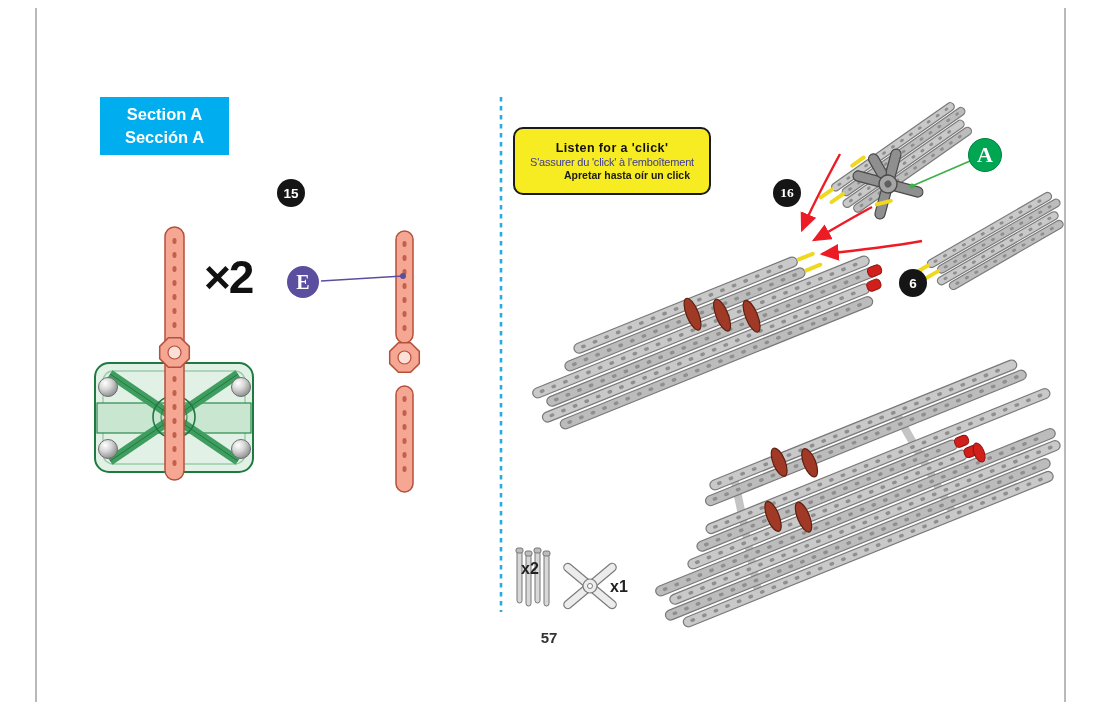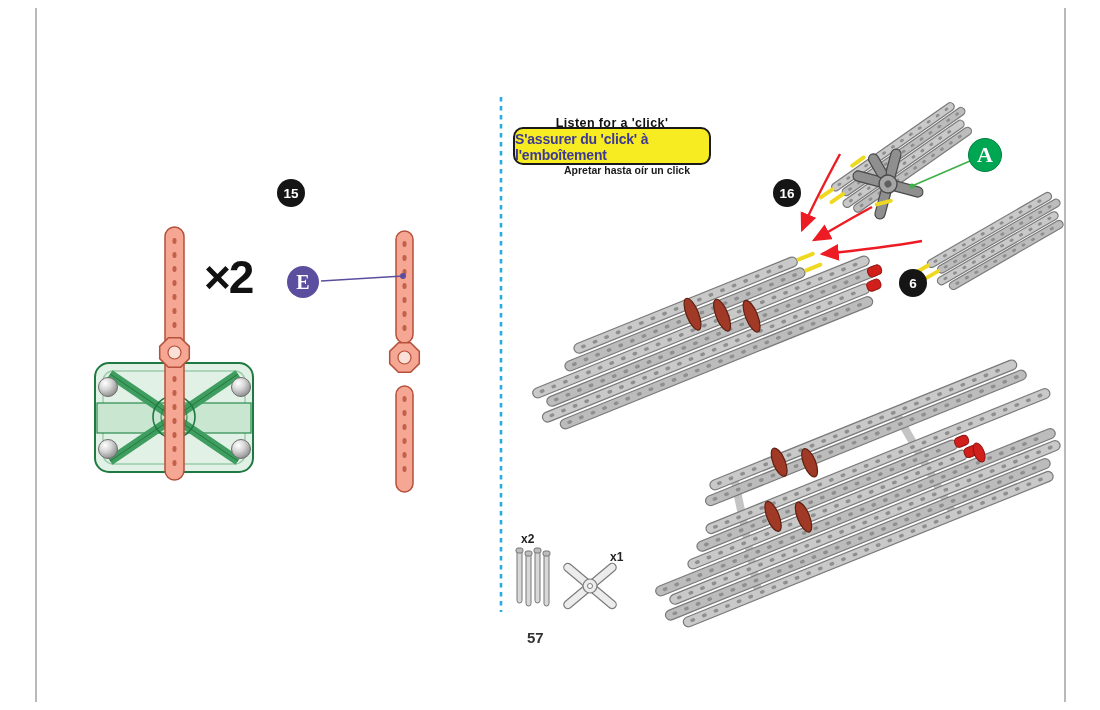--- a/index.html
+++ b/index.html
@@ -8,42 +8,42 @@
   .abs { position:absolute; }
   .trim { position:absolute; top:8px; width:1.5px; height:694px; background:#b9b9b9; }
 
   .section-label { position:absolute; left:100px; top:97px; width:129px; height:58px;
     background:#00AEEF; color:#fff; font-weight:bold; font-size:16.5px;
     display:flex; flex-direction:column; align-items:center; justify-content:center; line-height:1.4; }
 
   .badge { position:absolute; width:28px; height:28px; border-radius:50%; background:#151515;
     color:#fff; font-weight:bold; font-size:13.5px; display:flex; align-items:center; justify-content:center; }
   .badge15 { left:277px; top:179px;text-align:center; }
-  .badge16 { left:773px; top:179px; }
+  .badge16 { left:773px; top:179px;font-family:Liberation Serif, serif; }
   .badge17 { left:899px; top:269px; }
 
   .qty { position:absolute; left:204px; top:250px; font-size:46px; font-weight:bold; color:#111; letter-spacing:-2px; }
 
   .lbadge { position:absolute; border-radius:50%; color:#fff; font-family:"Liberation Serif", serif;
     font-weight:bold; display:flex; align-items:center; justify-content:center; }
   .ebadge { left:287px; top:266px; width:32px; height:32px; background:#5C4E9E; font-size:20px; }
   .abadge { left:968px; top:138px; width:34px; height:34px; background:#00A651; font-size:22px; border:1.5px solid #00813f; }
 
-  .callout { position:absolute; left:513px; top:127px; width:198px; height:38px; background:#F7EB22;
+  .callout { position:absolute; left:513px; top:127px; width:198px; height:68px; background:#F7EB22;
     border:2.2px solid #1a1a1a; border-radius:10px; display:flex; flex-direction:column;
-    align-items:center; justify-content:center; gap:1px; }
+    align-items:center; justify-content:center; gap:1px;text-align:right; }
   .callout .l1 { font-size:12.5px; font-weight:bold; color:#111; letter-spacing:.4px; }
-  .callout .l2 { font-size:14px;  font-weight:bold; color:#3d3a96; letter-spacing:-0.2px; }
+  .callout .l2 { font-size:11px;  font-weight:normal; color:#3d3a96; letter-spacing:-0.2px; }
   .callout .l3 { font-size:10.5px; font-weight:bold; color:#1a1a1a;margin-left:30px; }
 
-  .invlabel { position:absolute; font-size:12px; font-weight:bold; color:#222; }
+  .invlabel { position:absolute; font-size:16px; font-weight:bold; color:#222;margin-top:28px; }
   .invx2 { left:521px; top:532px; }
   .invx1 { left:610px; top:550px; }
 
-  .pagenum { position:absolute; left:527px; top:629px; width:44px; 
+  .pagenum { position:absolute; left:527px; top:629px; width:44px; text-align:center;
     font-size:15px; font-weight:bold; color:#333; }
 
   
   .beam  { fill:#c9c9c9; stroke:#7a7a7a; stroke-width:1.2; }
   .beam2 { fill:#bcbcbc; }
   .holes  { stroke:#8f8f8f; stroke-width:3.4; stroke-dasharray:1.5 11; stroke-linecap:round; fill:none; }
   .holes2 { stroke:#8f8f8f; stroke-width:2.8; stroke-dasharray:1.4 9.5; stroke-linecap:round; fill:none; }
   .pin  { stroke:#EFD920; stroke-width:4; stroke-linecap:round; }
   .cap  { fill:#D1201B; stroke:#8e130f; stroke-width:1; }
   .ring { fill:#A03A26; stroke:#5e2012; stroke-width:1.2; }
@@ -229,20 +229,24 @@
           <rect x="-33" y="-4" width="66" height="8" rx="4" fill="#ececec" stroke="#7c7c7c" stroke-width="1.2"></rect>
         </g>
       <circle r="7" fill="#ececec" stroke="#7c7c7c" stroke-width="1.2"></circle>
       <circle r="2.5" fill="#ffffff" stroke="#7c7c7c" stroke-width="1"></circle>
     </g>
   </svg>
 
   <div class="trim" style="left:35px;"></div>
   <div class="trim" style="left:1064px;"></div>
 
+  <div class="section-label">
+    <span>Section A</span>
+    <span>Sección A</span>
+  </div>
 
   <div class="badge badge15">15</div>
   <div class="badge badge16">16</div>
   <div class="badge badge17">6</div>
 
   <div class="qty">×2</div>
   <div class="lbadge ebadge">E</div>
   <div class="lbadge abadge">A</div>
 
   <div class="callout">

